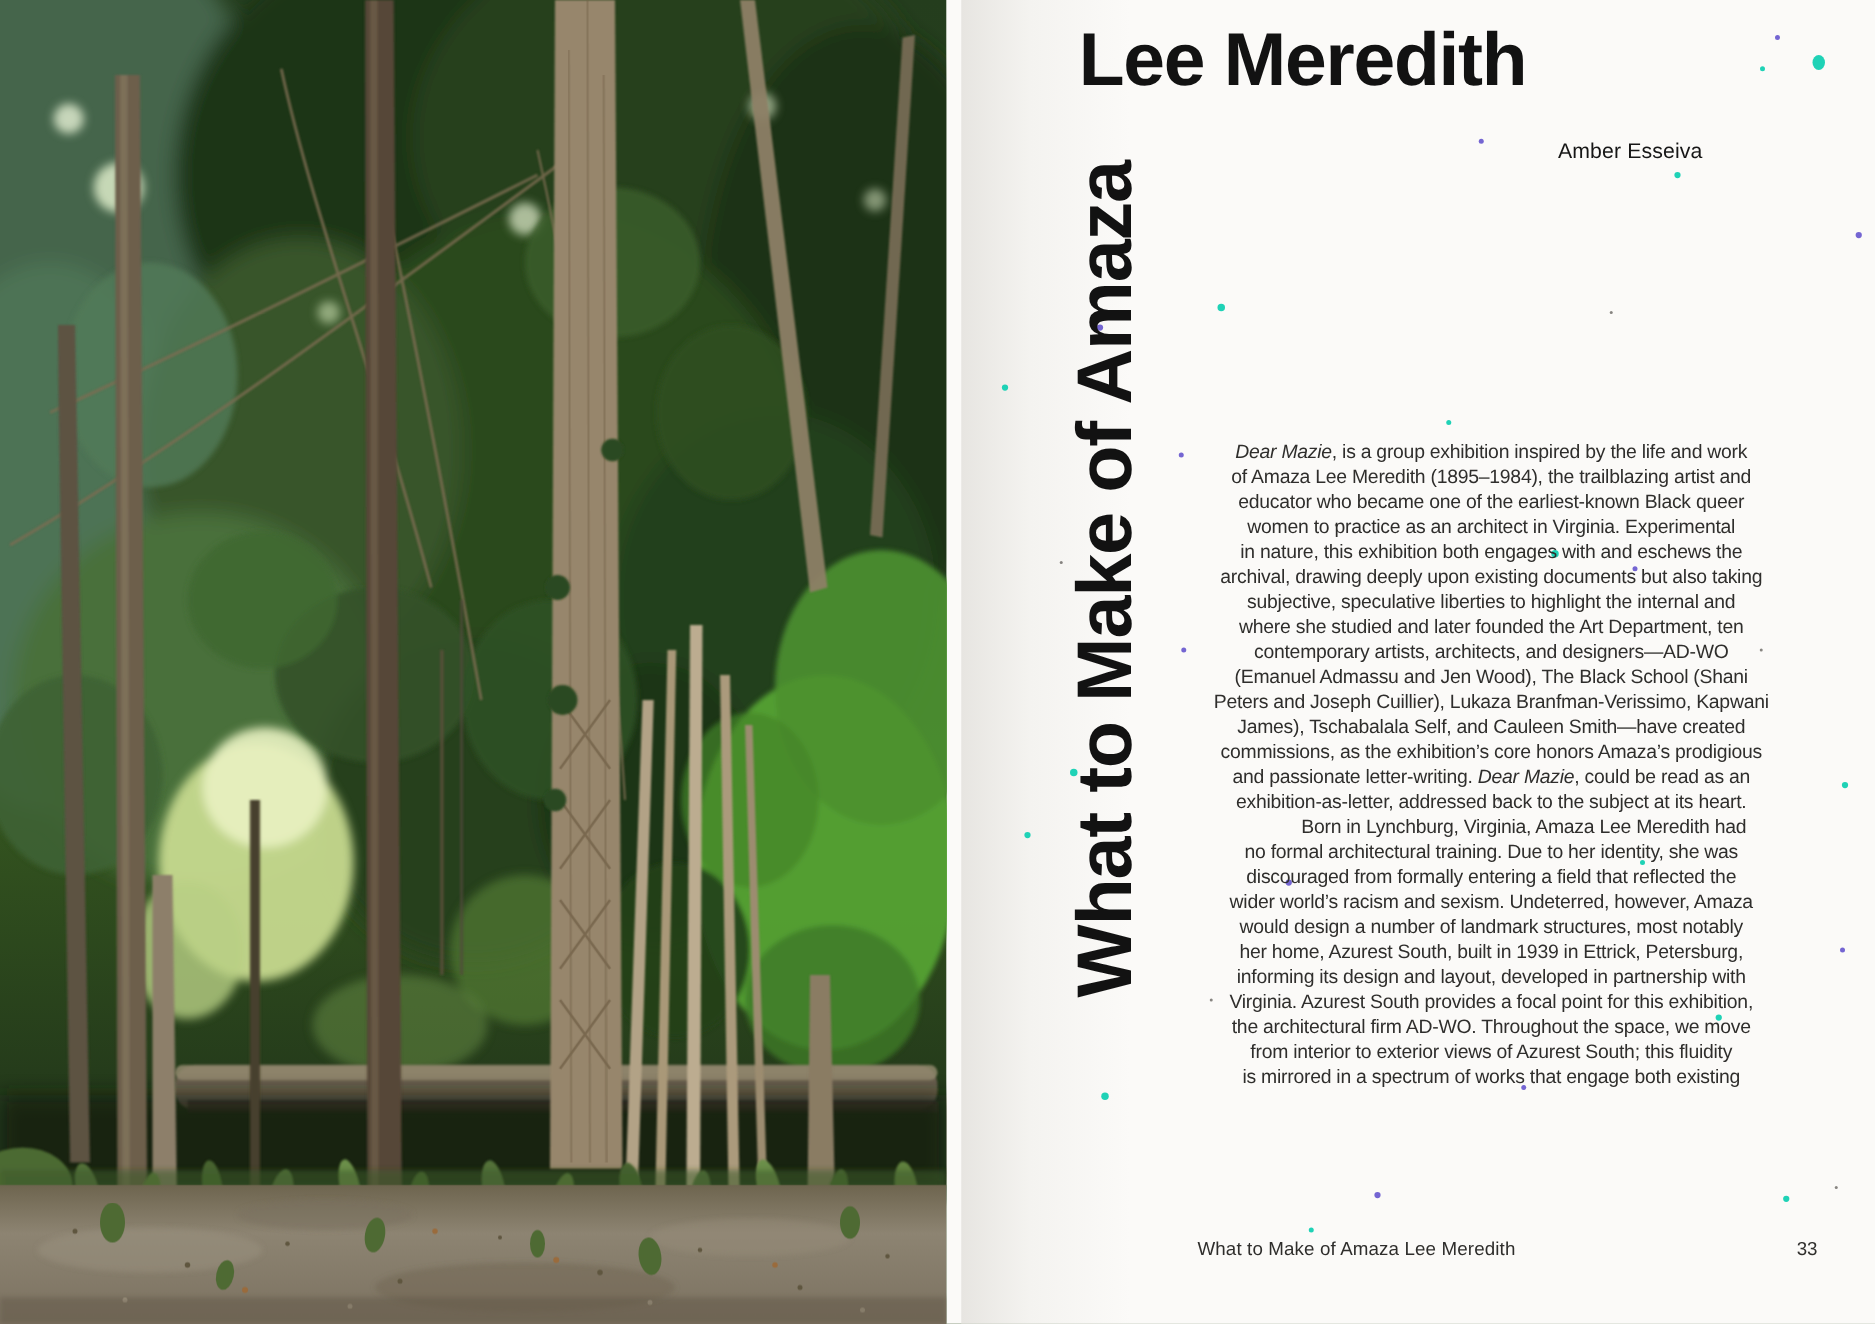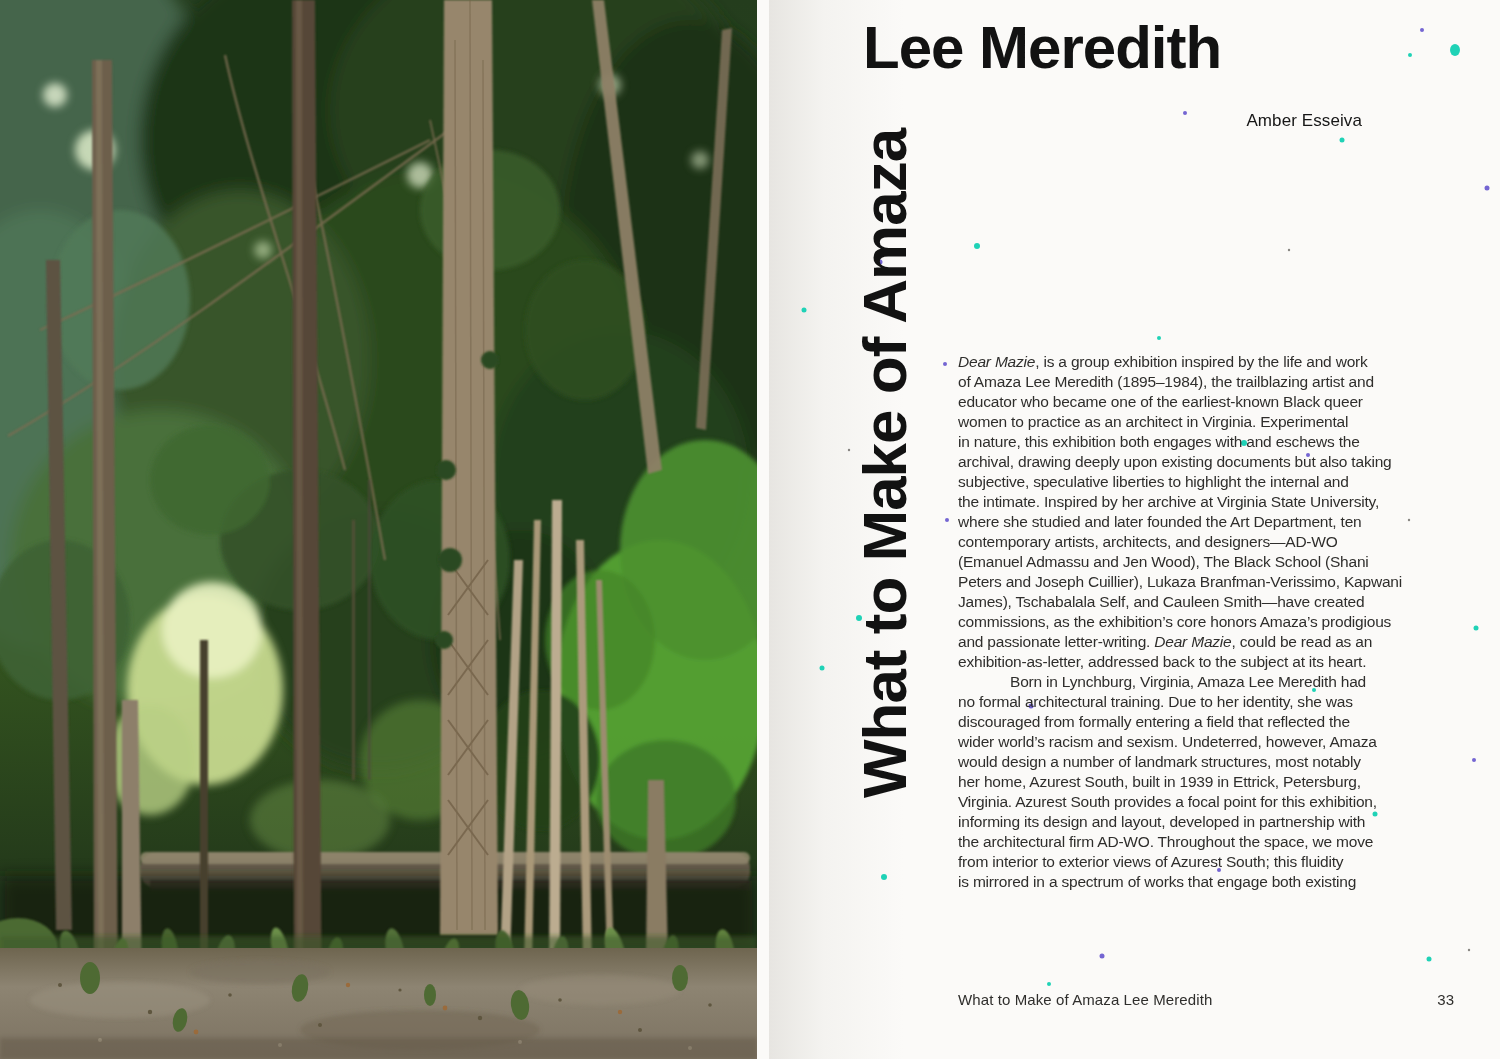--- a/index.html
+++ b/index.html
@@ -31,21 +31,21 @@
     transform:rotate(-90deg);transform-origin:0 0;
     font-size:62px;line-height:64px;font-weight:700;letter-spacing:-1px;color:var(--ink);
     white-space:nowrap;
   }
   .author{
     position:absolute;right:150px;top:111px;
     font-size:17px;font-weight:400;color:#161616;letter-spacing:.1px;
   }
   .body-col{
     position:absolute;left:189px;top:352px;width:470px;
-    font-size:15.5px;line-height:20px;color:var(--body-ink);letter-spacing:-.2px;
+    font-size:15.5px;line-height:20px;color:var(--body-ink);letter-spacing:-.2px;text-align:center;
   }
   .bl{white-space:nowrap;}
   .bl.ind{padding-left:52px;}
   .bl em{font-style:italic;}
   .footer-left{
     position:absolute;left:189px;top:991px;
     font-size:15px;color:var(--body-ink);letter-spacing:.1px;white-space:nowrap;
   }
   .footer-page{
     position:absolute;right:58px;top:991px;
@@ -291,36 +291,35 @@
   <div class="vtitle">What to Make of Amaza</div>
   <div class="author">Amber Esseiva</div>
   <div class="body-col">
       <div class="bl"><em>Dear Mazie</em>, is a group exhibition inspired by the life and work</div>
       <div class="bl">of Amaza Lee Meredith (1895–1984), the trailblazing artist and</div>
       <div class="bl">educator who became one of the earliest-known Black queer</div>
       <div class="bl">women to practice as an architect in Virginia. Experimental</div>
       <div class="bl">in nature, this exhibition both engages with and eschews the</div>
       <div class="bl">archival, drawing deeply upon existing documents but also taking</div>
       <div class="bl">subjective, speculative liberties to highlight the internal and</div>
-      <div class="bl">the intimate. Inspired by her archive at Virginia State University,</div>
       <div class="bl">where she studied and later founded the Art Department, ten</div>
       <div class="bl">contemporary artists, architects, and designers—AD-WO</div>
       <div class="bl">(Emanuel Admassu and Jen Wood), The Black School (Shani</div>
       <div class="bl">Peters and Joseph Cuillier), Lukaza Branfman-Verissimo, Kapwani</div>
       <div class="bl">James), Tschabalala Self, and Cauleen Smith—have created</div>
       <div class="bl">commissions, as the exhibition’s core honors Amaza’s prodigious</div>
       <div class="bl">and passionate letter-writing. <em>Dear Mazie</em>, could be read as an</div>
       <div class="bl">exhibition-as-letter, addressed back to the subject at its heart.</div>
       <div class="bl ind">Born in Lynchburg, Virginia, Amaza Lee Meredith had</div>
       <div class="bl">no formal architectural training. Due to her identity, she was</div>
       <div class="bl">discouraged from formally entering a field that reflected the</div>
       <div class="bl">wider world’s racism and sexism. Undeterred, however, Amaza</div>
       <div class="bl">would design a number of landmark structures, most notably</div>
       <div class="bl">her home, Azurest South, built in 1939 in Ettrick, Petersburg,</div>
+      <div class="bl">informing its design and layout, developed in partnership with</div>
       <div class="bl">Virginia. Azurest South provides a focal point for this exhibition,</div>
-      <div class="bl">informing its design and layout, developed in partnership with</div>
       <div class="bl">the architectural firm AD-WO. Throughout the space, we move</div>
       <div class="bl">from interior to exterior views of Azurest South; this fluidity</div>
       <div class="bl">is mirrored in a spectrum of works that engage both existing</div>
     </div>
   <div class="footer-left">What to Make of Amaza Lee Meredith</div>
   <div class="footer-page">33</div>
 </div>
 
 </body></html>

